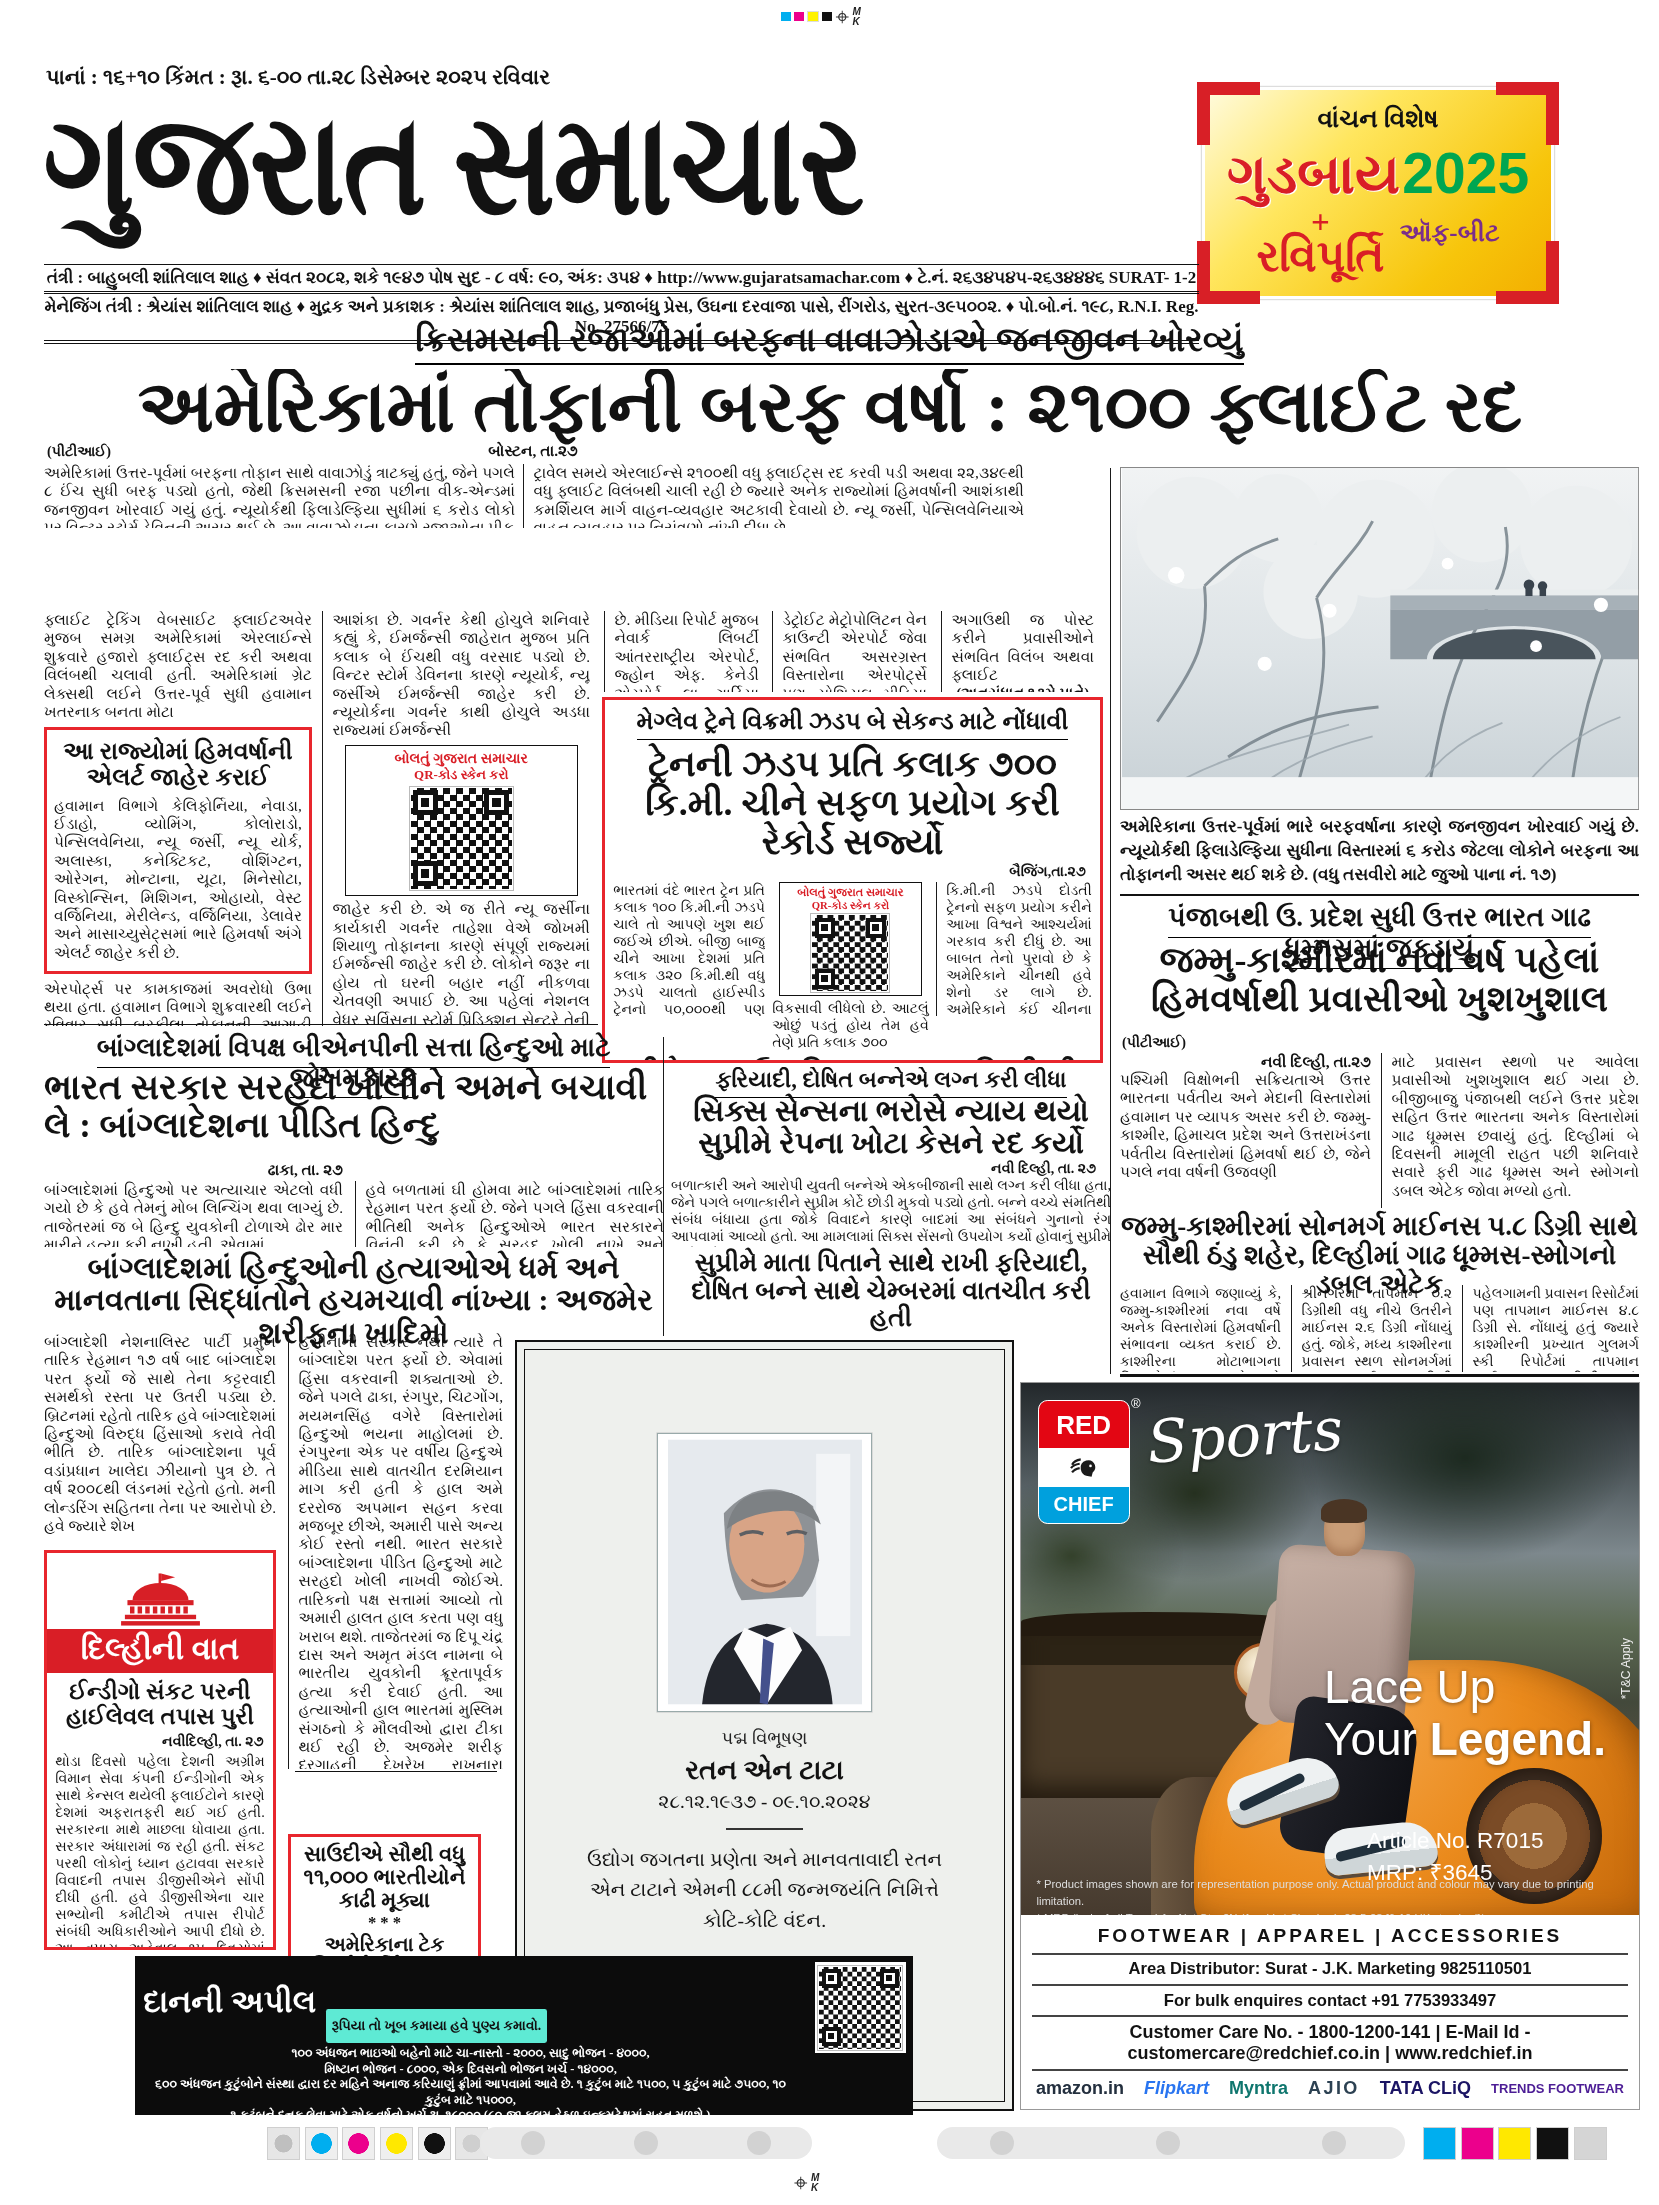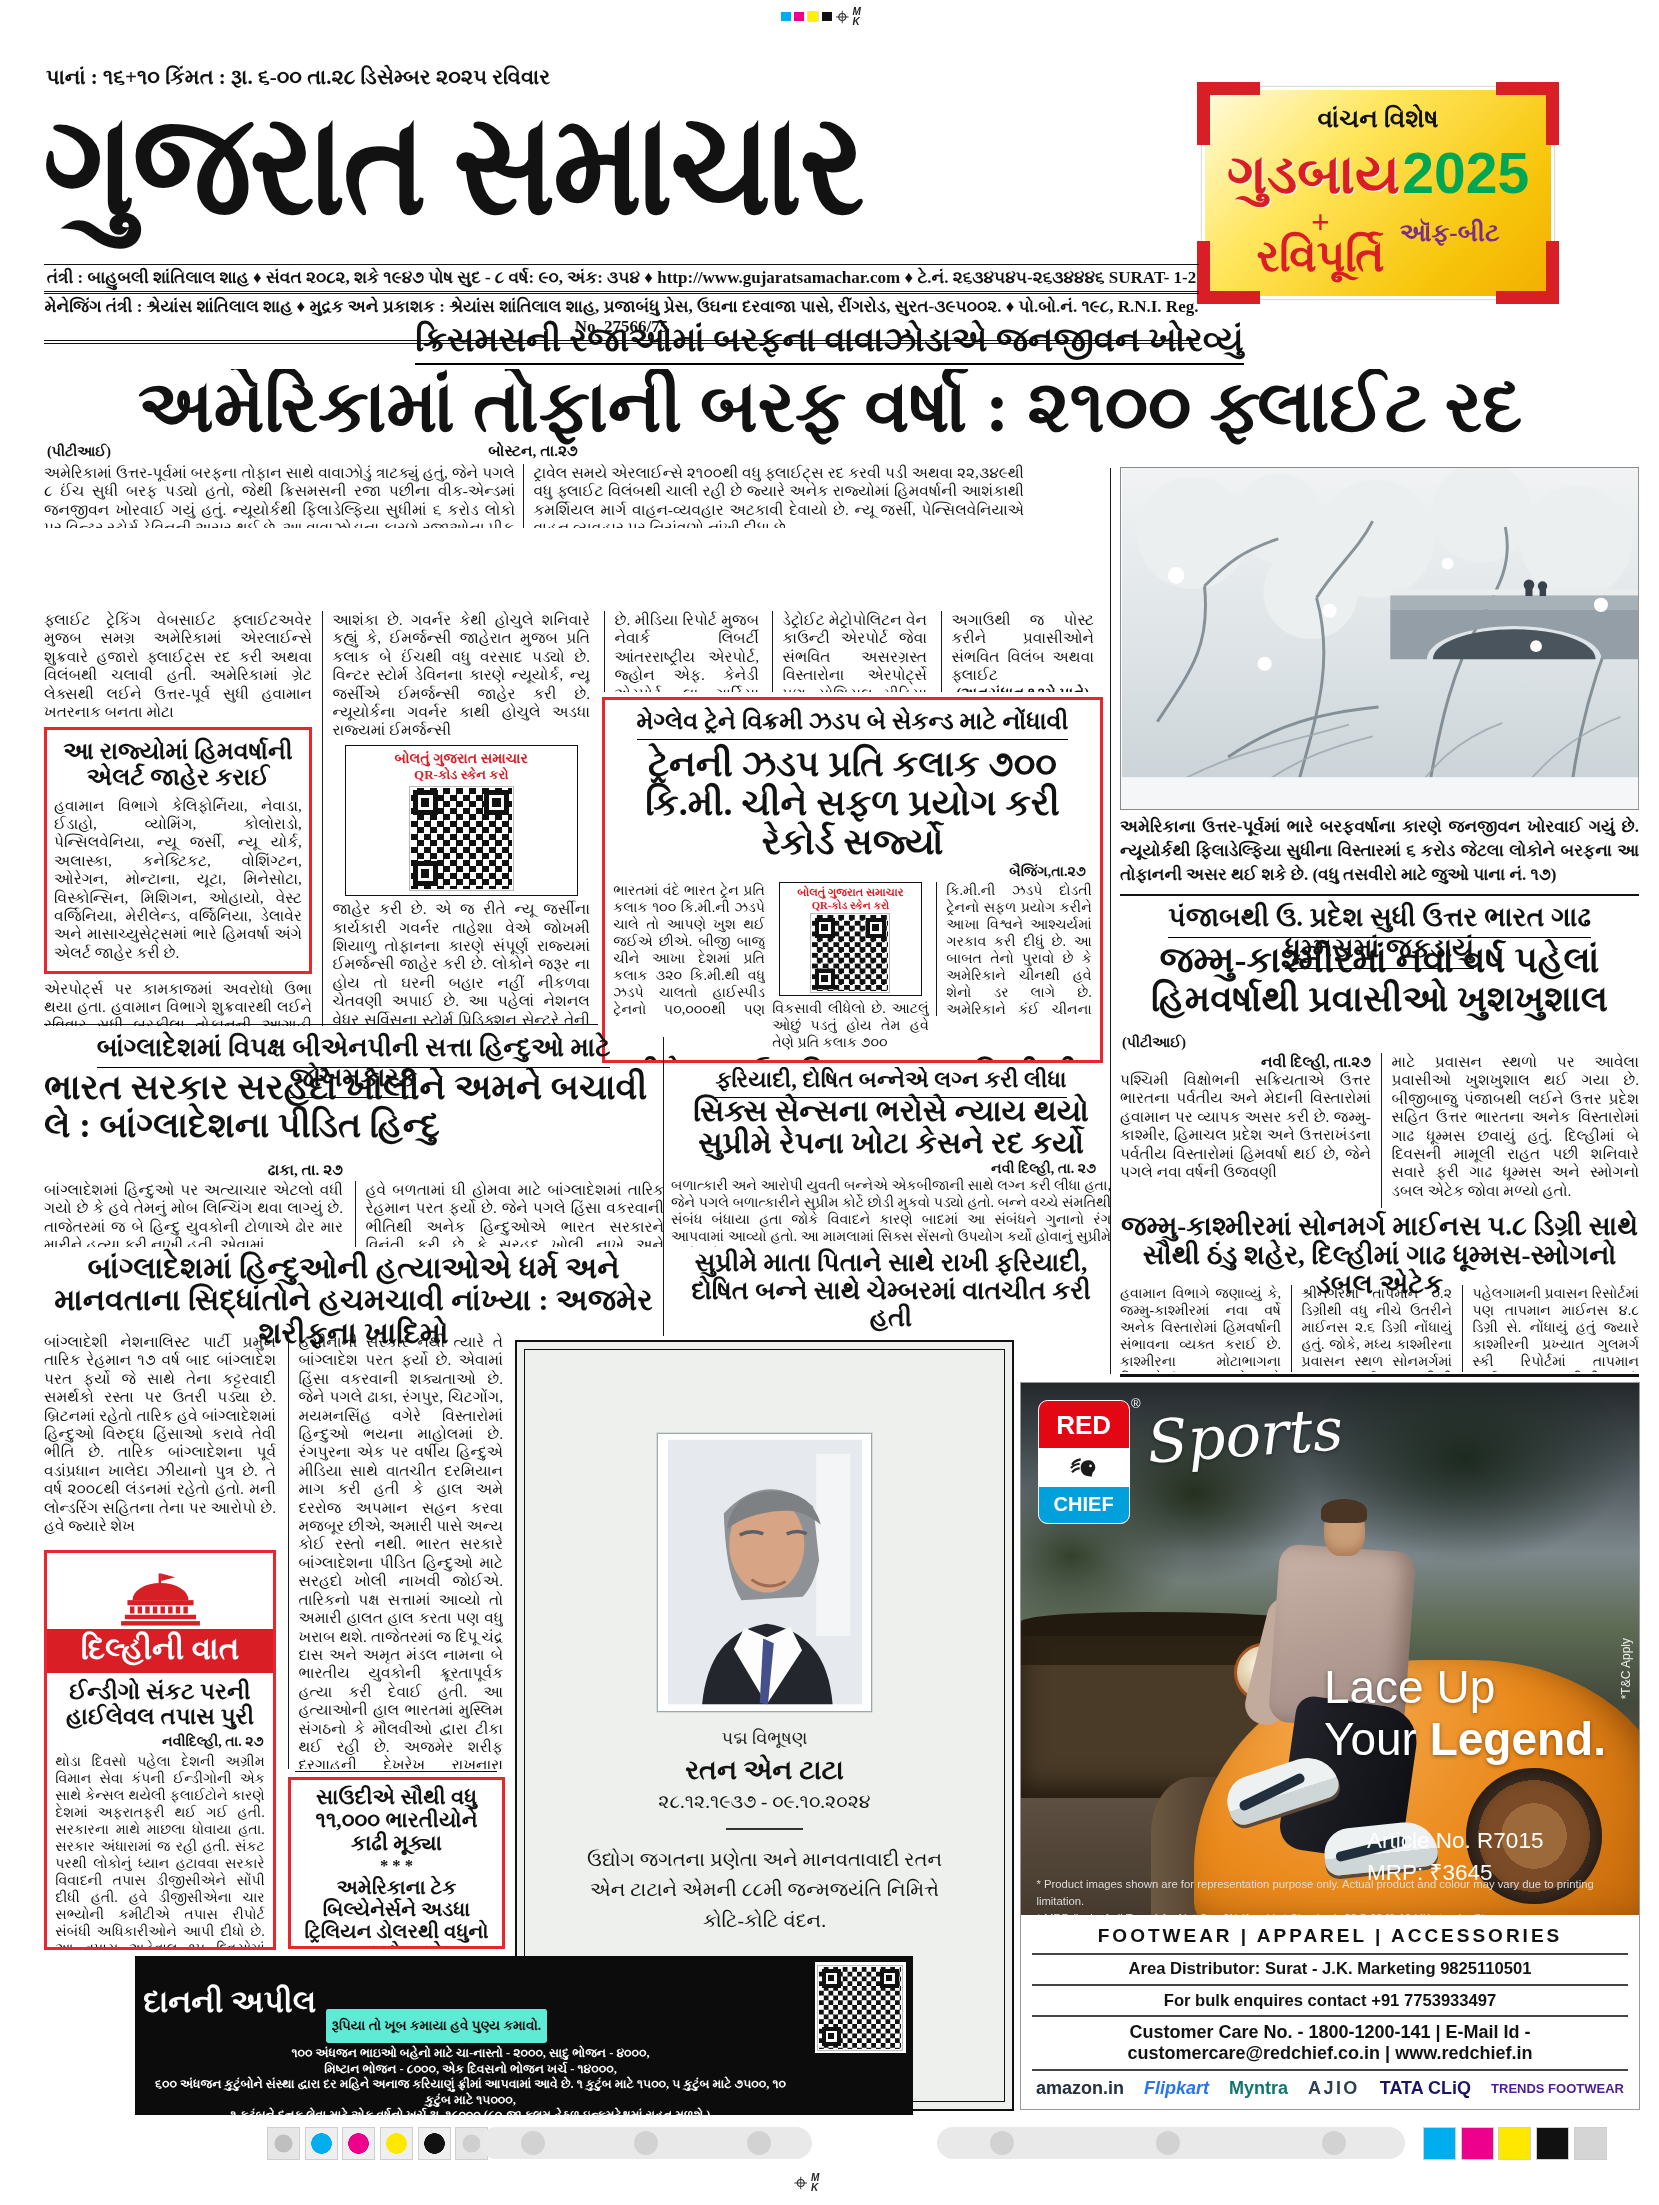--- a/index.html
+++ b/index.html
@@ -365,21 +365,21 @@
         </g>
       </svg>
       <div class="delhi-bar">દિલ્હીની વાત</div>
     </div>
     <div class="ctr headline" style="font-size:23px;margin-top:7.1px;">ઈન્ડીગો સંકટ પરની હાઈલેવલ તપાસ પુરી</div>
     <div class="dateline" style="text-align:right;padding:2.4px 9.5px 0;font-size:14.2px;">નવીદિલ્હી, તા. ૨૭</div>
     <p class="small j" style="margin:3.6px 8.3px 0;">થોડા દિવસો પહેલા દેશની અગ્રીમ વિમાન સેવા કંપની ઈન્ડીગોની એક સાથે કેન્સલ થયેલી ફલાઈટોને કારણે દેશમાં અફરાતફરી થઈ ગઈ હતી. સરકારના માથે માછલા ધોવાયા હતા. સરકાર અંધારામાં જ રહી હતી. સંકટ પરથી લોકોનું ધ્યાન હટાવવા સરકારે વિવાદની તપાસ ડીજીસીએને સોંપી દીધી હતી. હવે ડીજીસીએના ચાર સભ્યોની કમીટીએ તપાસ રીપોર્ટ સંબંધી અધિકારીઓને આપી દીધો છે. આ તપાસ અહેવાલ ૧૫ દિવસોમાં સોંપી દેવાનો હતો, પરંતુ કિસ્સાની ગંભીરતા જોતા તપાસની અવધી ચાર દિવસ લંબાવવામાં આવી</p>
 
   </div>
 
-  <div class="abs redbox clip ctr" style="left:288px;top:1777px;width:217px;height:172px;padding:6px 4.7px;">
+  <div class="abs redbox clip ctr" style="left:288px;top:1834px;width:193px;height:172px;padding:6px 4.7px;">
     <div class="headline" style="font-size:21.3px;">સાઉદીએ સૌથી વધુ ૧૧,૦૦૦ ભારતીયોને કાઢી મૂક્યા</div>
     <div class="b" style="font-size:16.6px;margin:1.2px 0;">* * *</div>
     <div class="headline" style="font-size:20px;">અમેરિકાના ટેક બિલ્યેનેર્સને અડધા ટ્રિલિયન ડોલરથી વધુનો ફાયદો થયો</div>
 
   </div>
 
   <div class="abs clip" style="left:671px;top:1067px;width:440px;height:268px;">
     <div class="ctr" style="font-size:22.5px;">
       <span class="kicker-text" style="border-bottom-width:1.8px;">ફરિયાદી, દોષિત બન્નેએ લગ્ન કરી લીધા</span>
     </div>

